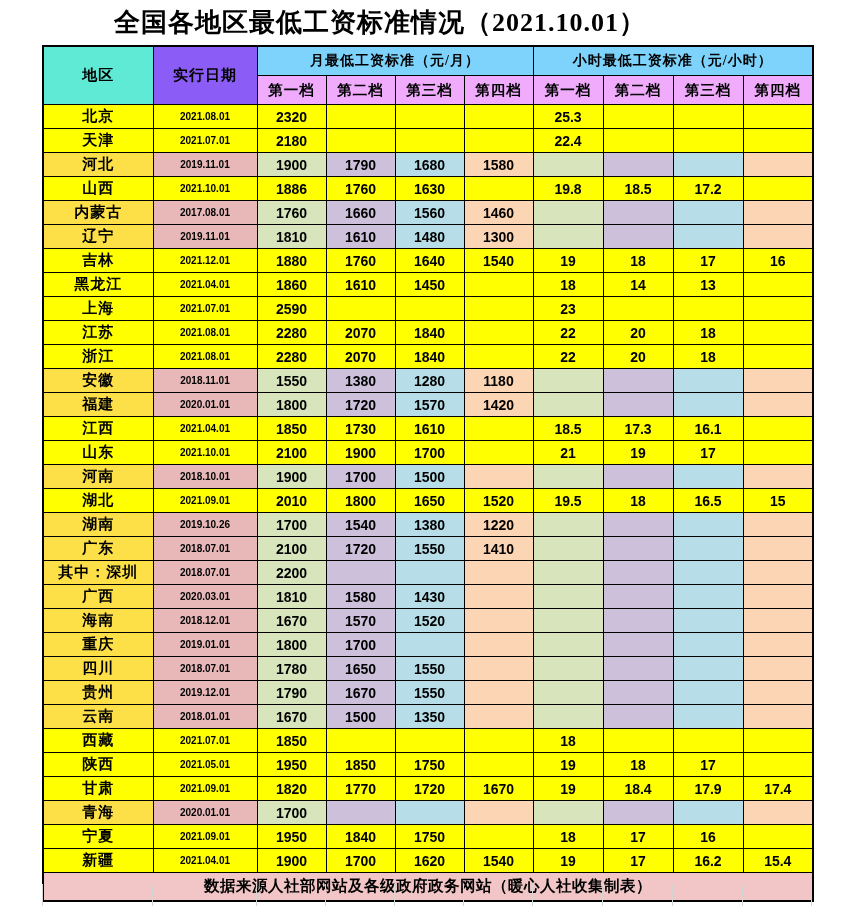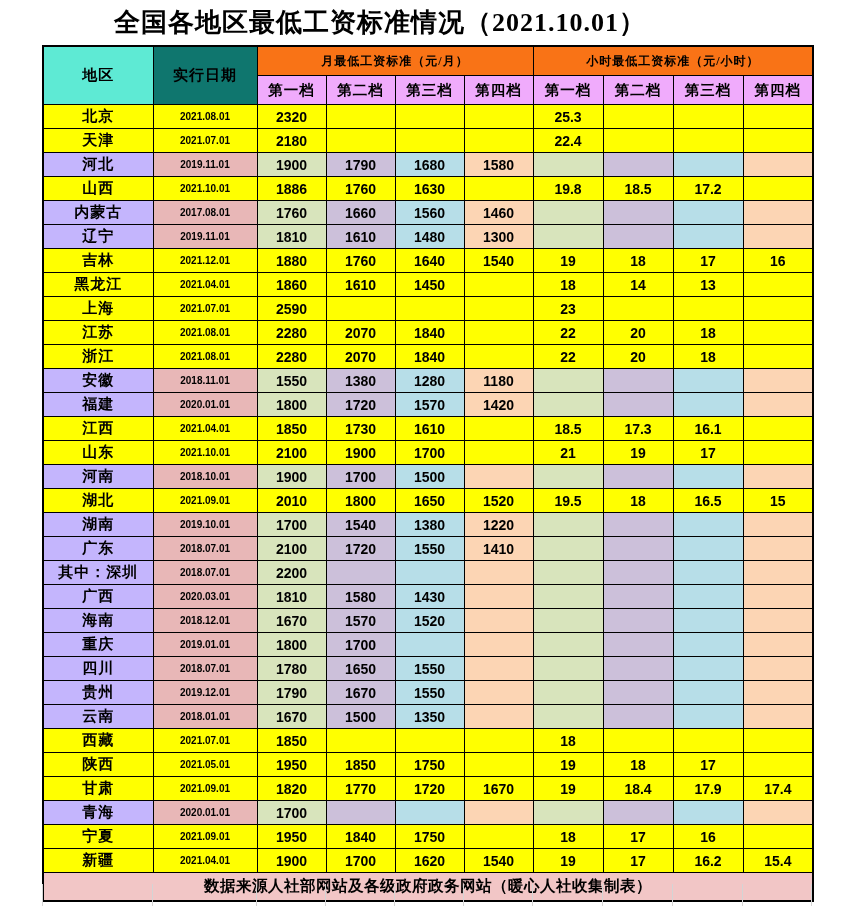--- a/index.html
+++ b/index.html
@@ -55,35 +55,35 @@
     font-family: "Liberation Serif", "DejaVu Serif", serif;
     font-size: 15px;
     background: #f0abfc;
     letter-spacing: 1px;
   }
   th.h-region {
     background: #5eead4;
     height: 56px;
   }
   th.h-date {
-    background: #0f766e;
+    background: #8b5cf6;
     height: 56px;
   }
   th.h-group {
-    background: #f97316;
+    background: #7dd3fc;
     height: 28px;
-    font-size: 12px;
+    font-size: 14px;
   }
   th.tier {
     height: 28px;
     font-size: 14.5px;
     font-family: "Liberation Serif", "DejaVu Serif", serif;
   }
   
-  .c-region { background: #c4b5fd; }
+  .c-region { background: #fde047; }
   .c-date   { background: #e8b7b7; }
   .c-t1     { background: #d8e4bc; }
   .c-t2     { background: #ccc0da; }
   .c-t3     { background: #b7dee8; }
   .c-t4     { background: #fcd5b4; }
   
   tr.row td {
     height: 23px;
     font-size: 14px;
     font-family: "Liberation Sans", "DejaVu Sans", sans-serif;
@@ -361,21 +361,21 @@
             <td class="value c-t2">1800</td>
             <td class="value c-t3">1650</td>
             <td class="value c-t4">1520</td>
             <td class="value c-t1">19.5</td>
             <td class="value c-t2">18</td>
             <td class="value c-t3">16.5</td>
             <td class="value c-t4">15</td>
           </tr>
           <tr class="row">
             <td class="region c-region">湖南</td>
-            <td class="date c-date">2019.10.01</td>
+            <td class="date c-date">2019.10.26</td>
             <td class="value c-t1">1700</td>
             <td class="value c-t2">1540</td>
             <td class="value c-t3">1380</td>
             <td class="value c-t4">1220</td>
             <td class="value c-t1"></td>
             <td class="value c-t2"></td>
             <td class="value c-t3"></td>
             <td class="value c-t4"></td>
           </tr>
           <tr class="row">

